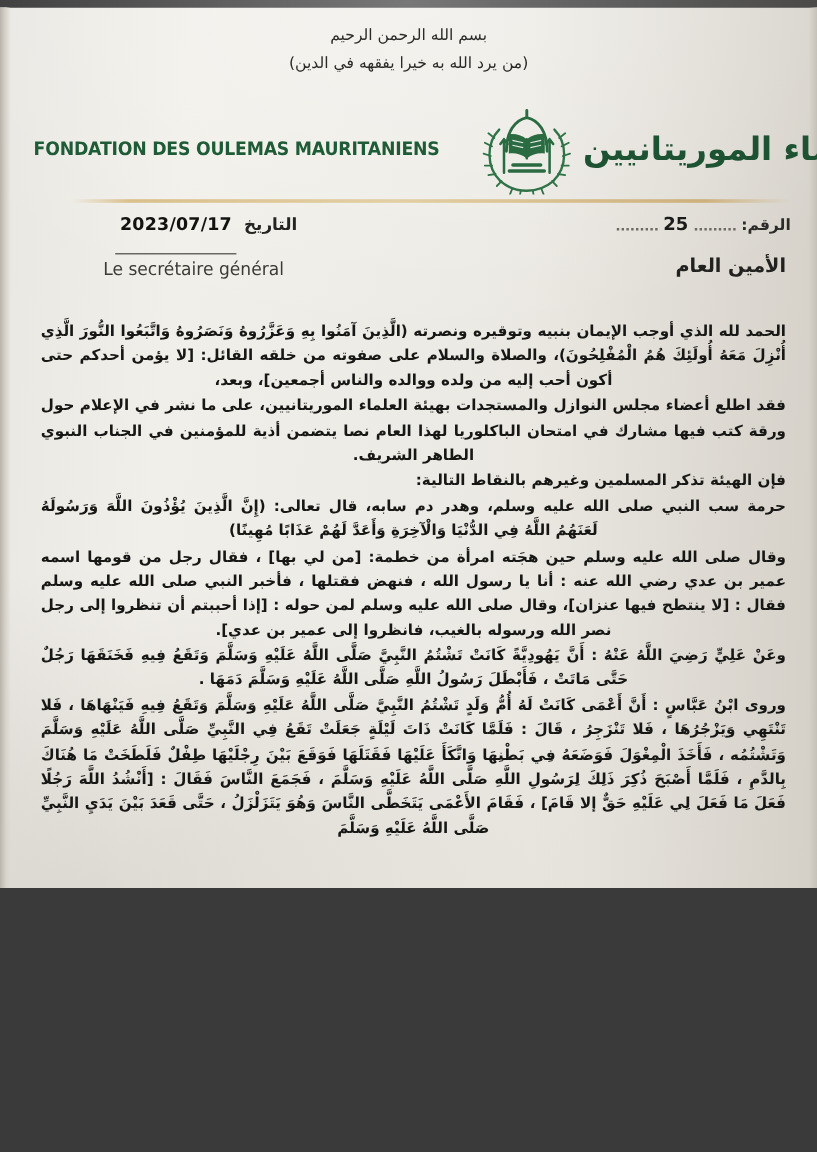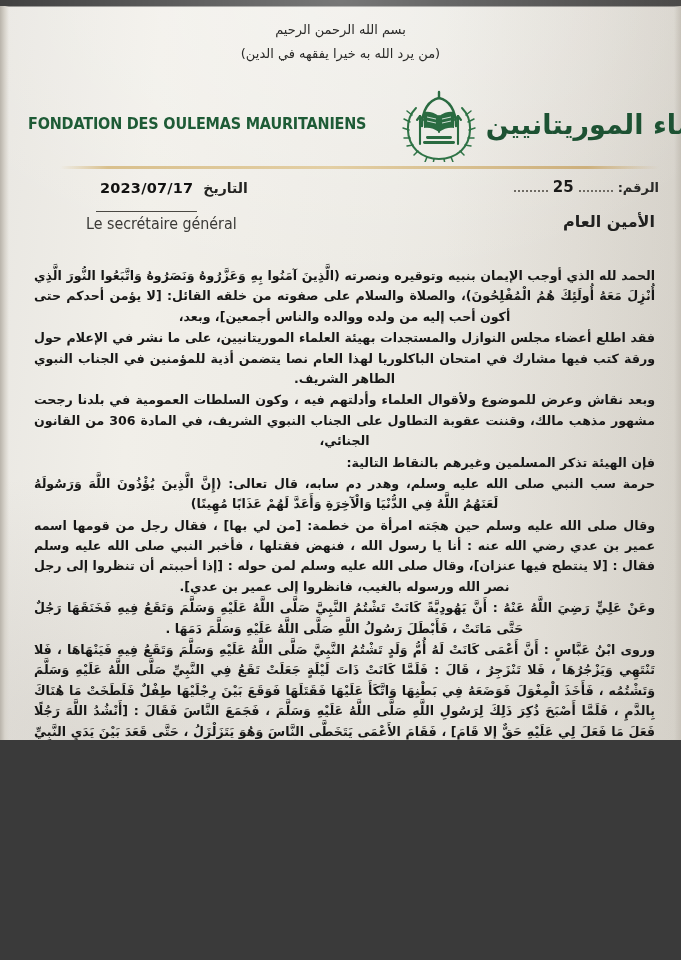--- a/index.html
+++ b/index.html
@@ -349,21 +349,20 @@
 
   <div class="title-row">
     <div class="title-ar">الأمين العام</div>
     <div class="title-fr">Le secrétaire général</div>
   </div>
 
 
   <div class="body">
     <p>الحمد لله الذي أوجب الإيمان بنبيه وتوقيره ونصرته (الَّذِينَ آمَنُوا بِهِ وَعَزَّرُوهُ وَنَصَرُوهُ وَاتَّبَعُوا النُّورَ الَّذِي أُنْزِلَ مَعَهُ أُولَئِكَ هُمُ الْمُفْلِحُونَ)، والصلاة والسلام على صفوته من خلقه القائل: [لا يؤمن أحدكم حتى أكون أحب إليه من ولده ووالده والناس أجمعين]، وبعد،</p>
     <p>فقد اطلع أعضاء مجلس النوازل والمستجدات بهيئة العلماء الموريتانيين، على ما نشر في الإعلام حول ورقة كتب فيها مشارك في امتحان الباكلوريا لهذا العام نصا يتضمن أذية للمؤمنين في الجناب النبوي الطاهر الشريف.</p>
-    <p>وبعد نقاش وعرض للموضوع ولأقوال العلماء وأدلتهم فيه ، وكون السلطات العمومية في بلدنا رجحت مشهور مذهب مالك، وقننت عقوبة التطاول على الجناب النبوي الشريف، في المادة 306 من القانون الجنائي،</p>
     <p class="flush">فإن الهيئة تذكر المسلمين وغيرهم بالنقاط التالية:</p>
     <p>حرمة سب النبي صلى الله عليه وسلم، وهدر دم سابه، قال تعالى: (إِنَّ الَّذِينَ يُؤْذُونَ اللَّهَ وَرَسُولَهُ لَعَنَهُمُ اللَّهُ فِي الدُّنْيَا وَالْآخِرَةِ وَأَعَدَّ لَهُمْ عَذَابًا مُهِينًا)</p>
     <p>وقال صلى الله عليه وسلم حين هجَته امرأة من خطمة: [من لي بها] ، فقال رجل من قومها اسمه عمير بن عدي رضي الله عنه : أنا يا رسول الله ، فنهض فقتلها ، فأخبر النبي صلى الله عليه وسلم فقال : [لا ينتطح فيها عنزان]، وقال صلى الله عليه وسلم لمن حوله : [إذا أحببتم أن تنظروا إلى رجل نصر الله ورسوله بالغيب، فانظروا إلى عمير بن عدي].</p>
     <p>وعَنْ عَلِيٍّ رَضِيَ اللَّهُ عَنْهُ : أَنَّ يَهُودِيَّةً كَانَتْ تَشْتُمُ النَّبِيَّ صَلَّى اللَّهُ عَلَيْهِ وَسَلَّمَ وَتَقَعُ فِيهِ فَخَنَقَهَا رَجُلٌ حَتَّى مَاتَتْ ، فَأَبْطَلَ رَسُولُ اللَّهِ صَلَّى اللَّهُ عَلَيْهِ وَسَلَّمَ دَمَهَا .</p>
     <p>وروى ابْنُ عَبَّاسٍ : أَنَّ أَعْمَى كَانَتْ لَهُ أُمُّ وَلَدٍ تَشْتُمُ النَّبِيَّ صَلَّى اللَّهُ عَلَيْهِ وَسَلَّمَ وَتَقَعُ فِيهِ فَيَنْهَاهَا ، فَلا تَنْتَهِي وَيَزْجُرُهَا ، فَلا تَنْزَجِرُ ، قَالَ : فَلَمَّا كَانَتْ ذَاتَ لَيْلَةٍ جَعَلَتْ تَقَعُ فِي النَّبِيِّ صَلَّى اللَّهُ عَلَيْهِ وَسَلَّمَ وَتَشْتُمُه ، فَأَخَذَ الْمِغْوَلَ فَوَضَعَهُ فِي بَطْنِهَا وَاتَّكَأَ عَلَيْهَا فَقَتَلَهَا فَوَقَعَ بَيْنَ رِجْلَيْهَا طِفْلٌ فَلَطَخَتْ مَا هُنَاكَ بِالدَّمِ ، فَلَمَّا أَصْبَحَ ذُكِرَ ذَلِكَ لِرَسُولِ اللَّهِ صَلَّى اللَّهُ عَلَيْهِ وَسَلَّمَ ، فَجَمَعَ النَّاسَ فَقَالَ : [أَنْشُدُ اللَّهَ رَجُلًا فَعَلَ مَا فَعَلَ لِي عَلَيْهِ حَقٌّ إلا قَامَ] ، فَقَامَ الأَعْمَى يَتَخَطَّى النَّاسَ وَهُوَ يَتَزَلْزَلُ ، حَتَّى قَعَدَ بَيْنَ يَدَيِ النَّبِيِّ صَلَّى اللَّهُ عَلَيْهِ وَسَلَّمَ</p>
   </div>
 
   <div class="rule-gold rule-bottom"></div>
   <div class="footer">
     <div class="footer-mail">contact@fondationoulemas.com</div>

